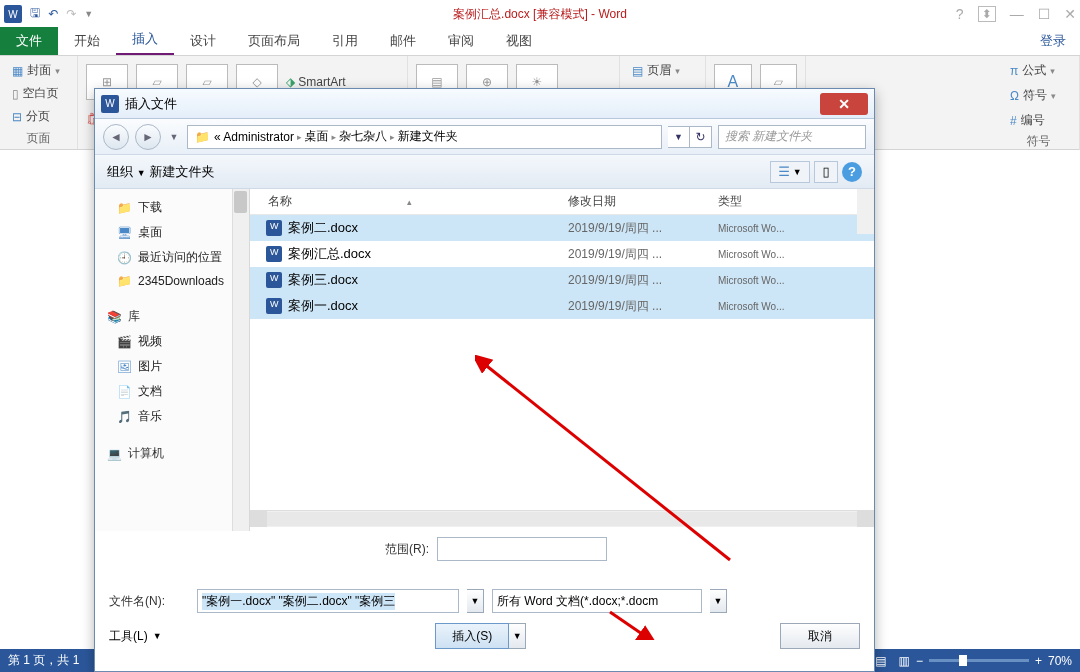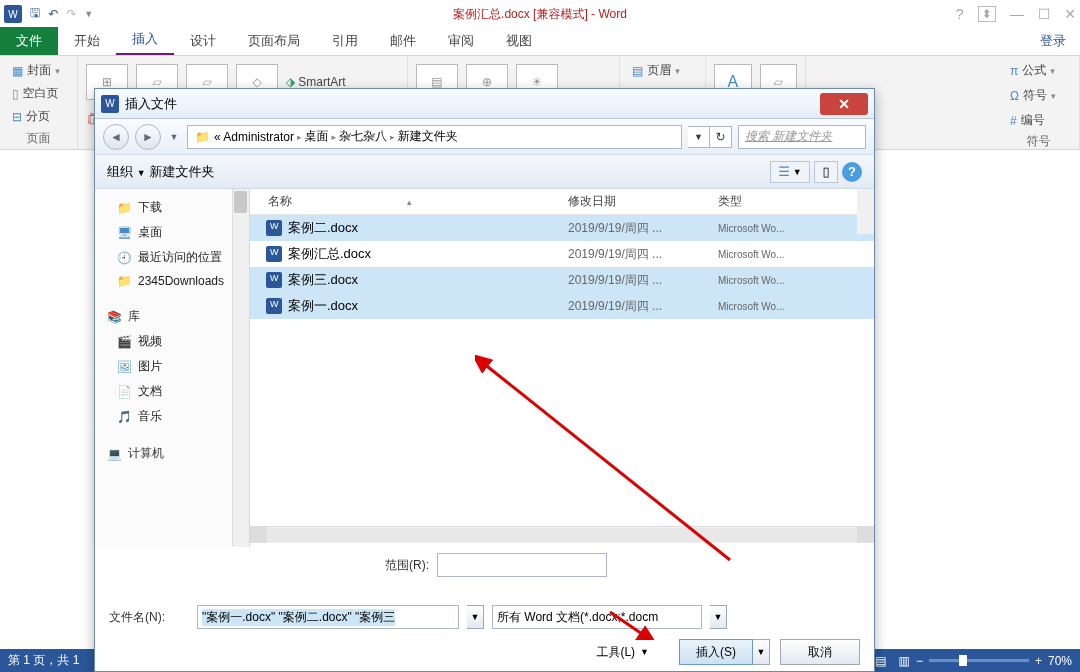--- a/index.html
+++ b/index.html
@@ -36,21 +36,21 @@
 .dlg-title .txt { margin-left: 6px; font-size: 13px; }
 .dlg-title .closebtn { margin-left: auto; width: 48px; height: 22px; background: #c8443c; color:#fff; border-radius:3px; display:flex;align-items:center;justify-content:center; font-size:14px; font-weight:bold;}
 
 .dlg-nav { height: 36px; background: linear-gradient(#fafcfe,#e8eff7); display: flex; align-items:center; padding: 0 8px; gap:6px; border-bottom:1px solid #d0dae6;}
 .navbtn { width: 26px; height: 26px; border:1px solid #aab8c8; border-radius: 50%; background: linear-gradient(#fafcfe,#dde6ef); display:flex;align-items:center;justify-content:center; color:#667;}
 .navdd { width:14px; height:26px; display:flex;align-items:center;justify-content:center;color:#667; font-size:9px;}
 .breadcrumb { flex: 1; height: 24px; border:1px solid #aab8c8; background:#fff; display:flex; align-items:center; padding:0 4px; font-size:12px; overflow:hidden;}
 .breadcrumb .sep { color:#888; margin:0 3px; font-size:9px;}
 .bcico { width:22px; height:22px; display:flex; align-items:center; justify-content:center;}
 .refresh {width:22px;height:22px;border:1px solid #aab8c8; border-left:none; background:#fff; display:flex;align-items:center;justify-content:center;color:#336;}
-.search { width: 128px; height:24px; border:1px solid #aab8c8; background:#fff; color:#999; padding:0 6px; display:flex;align-items:center; font-style:italic;text-decoration:underline;}
+.search { width: 148px; height:24px; border:1px solid #aab8c8; background:#fff; color:#999; padding:0 6px; display:flex;align-items:center; font-style:italic;}
 
 .dlg-tool { height: 34px; background: linear-gradient(#f4f8fc,#e2eaf3); display:flex; align-items:center; padding:0 12px; gap:4px; border-bottom:1px solid #d0dae6; font-size:13px;}
 .dlg-tool .spacer { flex: 1; }
 .dlg-tool .viewbtn { width:40px; height:22px; border:1px solid #b8c8dc; background:#f0f4f8; display:flex;align-items:center;justify-content:center;}
 .helpbtn { width:20px;height:20px; border-radius:50%; background:#4a9de0; color:#fff; display:flex;align-items:center;justify-content:center; font-weight:bold;}
 
 .dlg-body { flex: 1; display: flex; overflow: hidden; }
 .nav-tree { width: 155px; border-right: 1px solid #d8d8d8; background:#fbfbfb; padding: 6px 0; overflow:hidden; position:relative;}
 .tree-item { display:flex; align-items:center; gap:6px; padding: 4px 0 4px 22px; font-size:12px; color:#222;}
 .tree-header { padding-left: 12px; font-weight: normal; color:#333;}
@@ -349,21 +349,21 @@
     <div style="height:18px;"></div>
     <div class="row">
       <div class="lbl">文件名(N):</div>
       <div class="inbox" style="width:262px;">
           <span style="background:#cde6f7;">"案例一.docx" "案例二.docx" "案例三</span>
         </div>
       <div class="ddarrow" style="height:24px;">▼</div>
       <div class="inbox" style="width:210px;">所有 Word 文档(*.docx;*.docm</div>
       <div class="ddarrow" style="height:24px;border-left:none;">▼</div>
     </div>
-    <div class="row" style="justify-content:flex-end; gap:10px; margin-bottom:0;">
+    <div class="row" style="justify-content:space-between; gap:10px; margin-bottom:16px;">
       <div style="display:flex;align-items:center; gap:5px; margin-right:20px;">
           <span>工具(L)</span>
           <span style="font-size:9px;">▼</span>
         </div>
       <div style="display:flex;">
         <div class="btn hl">插入(S)</div>
         <div class="ddarrow" style="height:26px;">▼</div>
       </div>
       <div class="btn" style="width:80px;">取消</div>
     </div>

